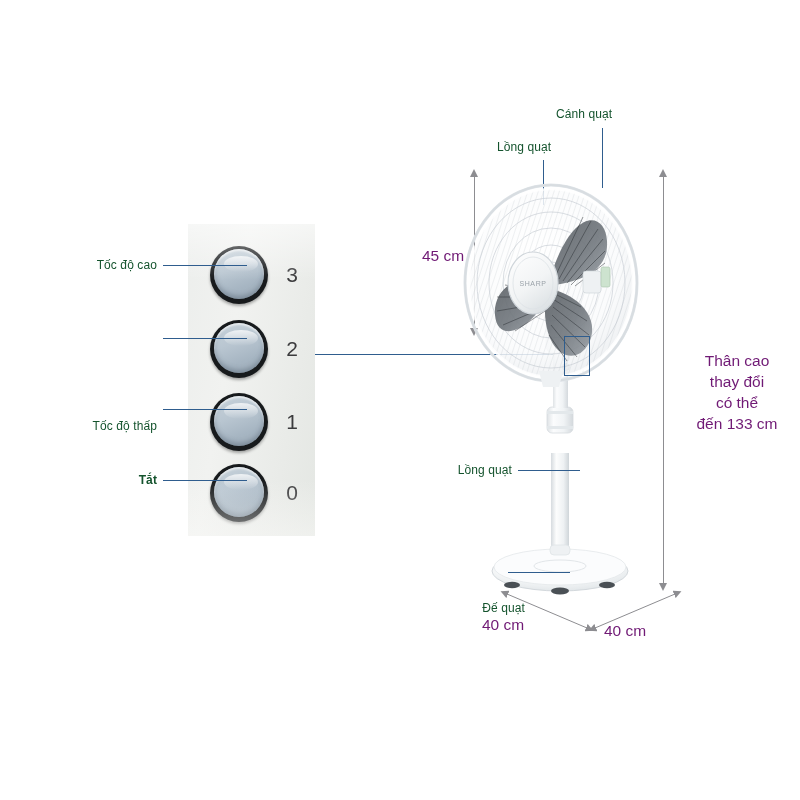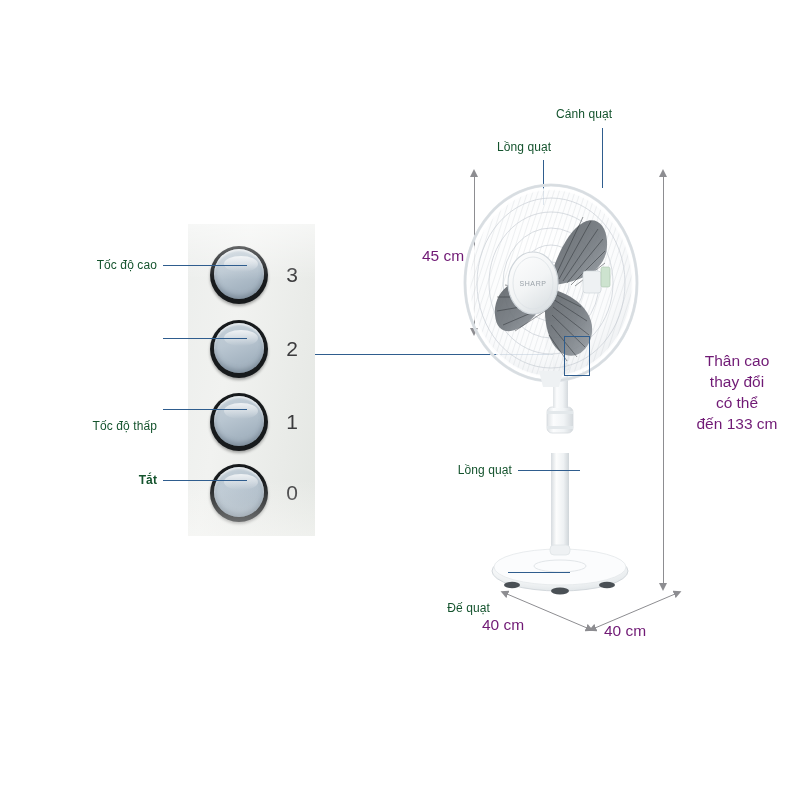--- a/index.html
+++ b/index.html
@@ -337,21 +337,21 @@
 
       <path d="M84 216 L108 216 L104 232 L88 232 Z" fill="#eef1f3"></path>
     </g>
   </svg>
 
   <div id="ctrl-box"></div>
 
   <div class="ann right" style="left:400px; top:460px; width:112px;">Lồng quạt</div>
   <div class="leader" style="left:518px; top:470px; width:62px;"></div>
 
-  <div class="ann right" style="left:378px; top:562px; width:112px;margin-top:36px;">Đế quạt</div>
+  <div class="ann right" style="left:413px; top:562px; width:112px;margin-top:36px;">Đế quạt</div>
   <div class="leader" style="left:508px; top:572px; width:62px;"></div>
 
   <svg style="position:absolute; left:495px; top:588px; width:190px; height:45px;" viewBox="0 0 190 45">
     <defs>
       <marker id="mL" markerWidth="8" markerHeight="8" refX="7" refY="4" orient="auto">
         <path d="M8 0 L0 4 L8 8 Z" fill="#8d8d91"></path>
       </marker>
       <marker id="mR" markerWidth="8" markerHeight="8" refX="1" refY="4" orient="auto">
         <path d="M0 0 L8 4 L0 8 Z" fill="#8d8d91"></path>
       </marker>

